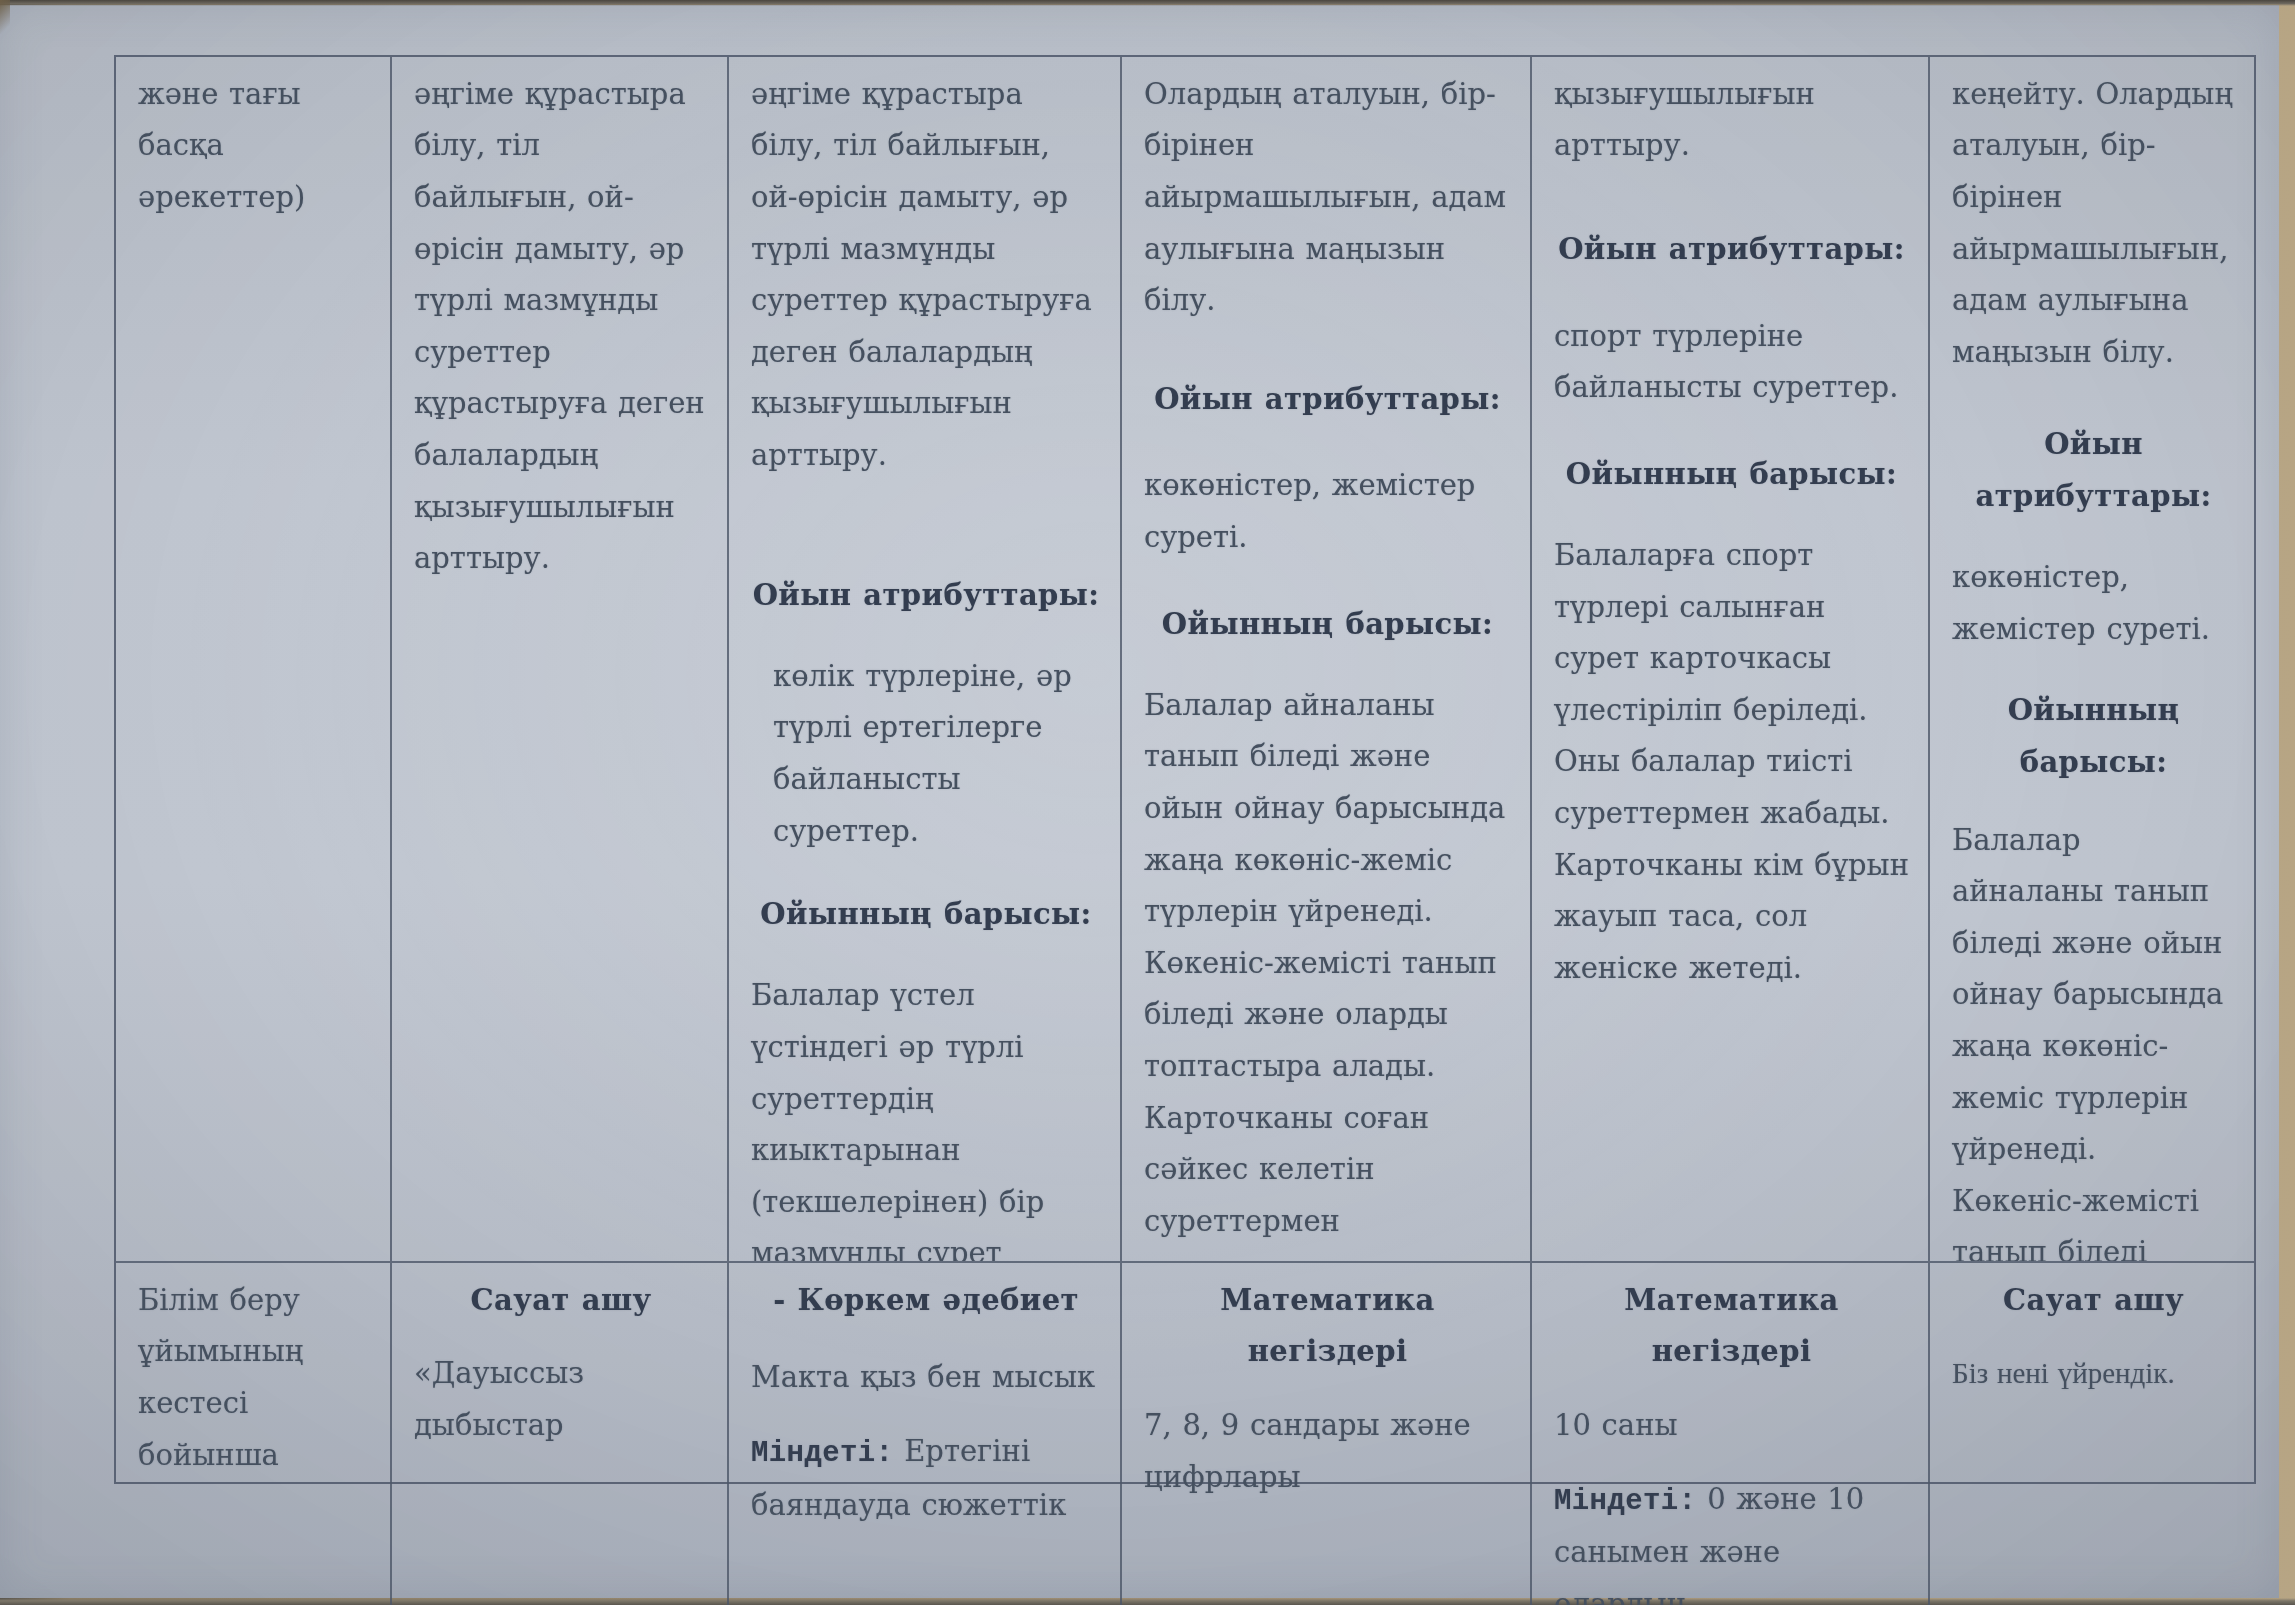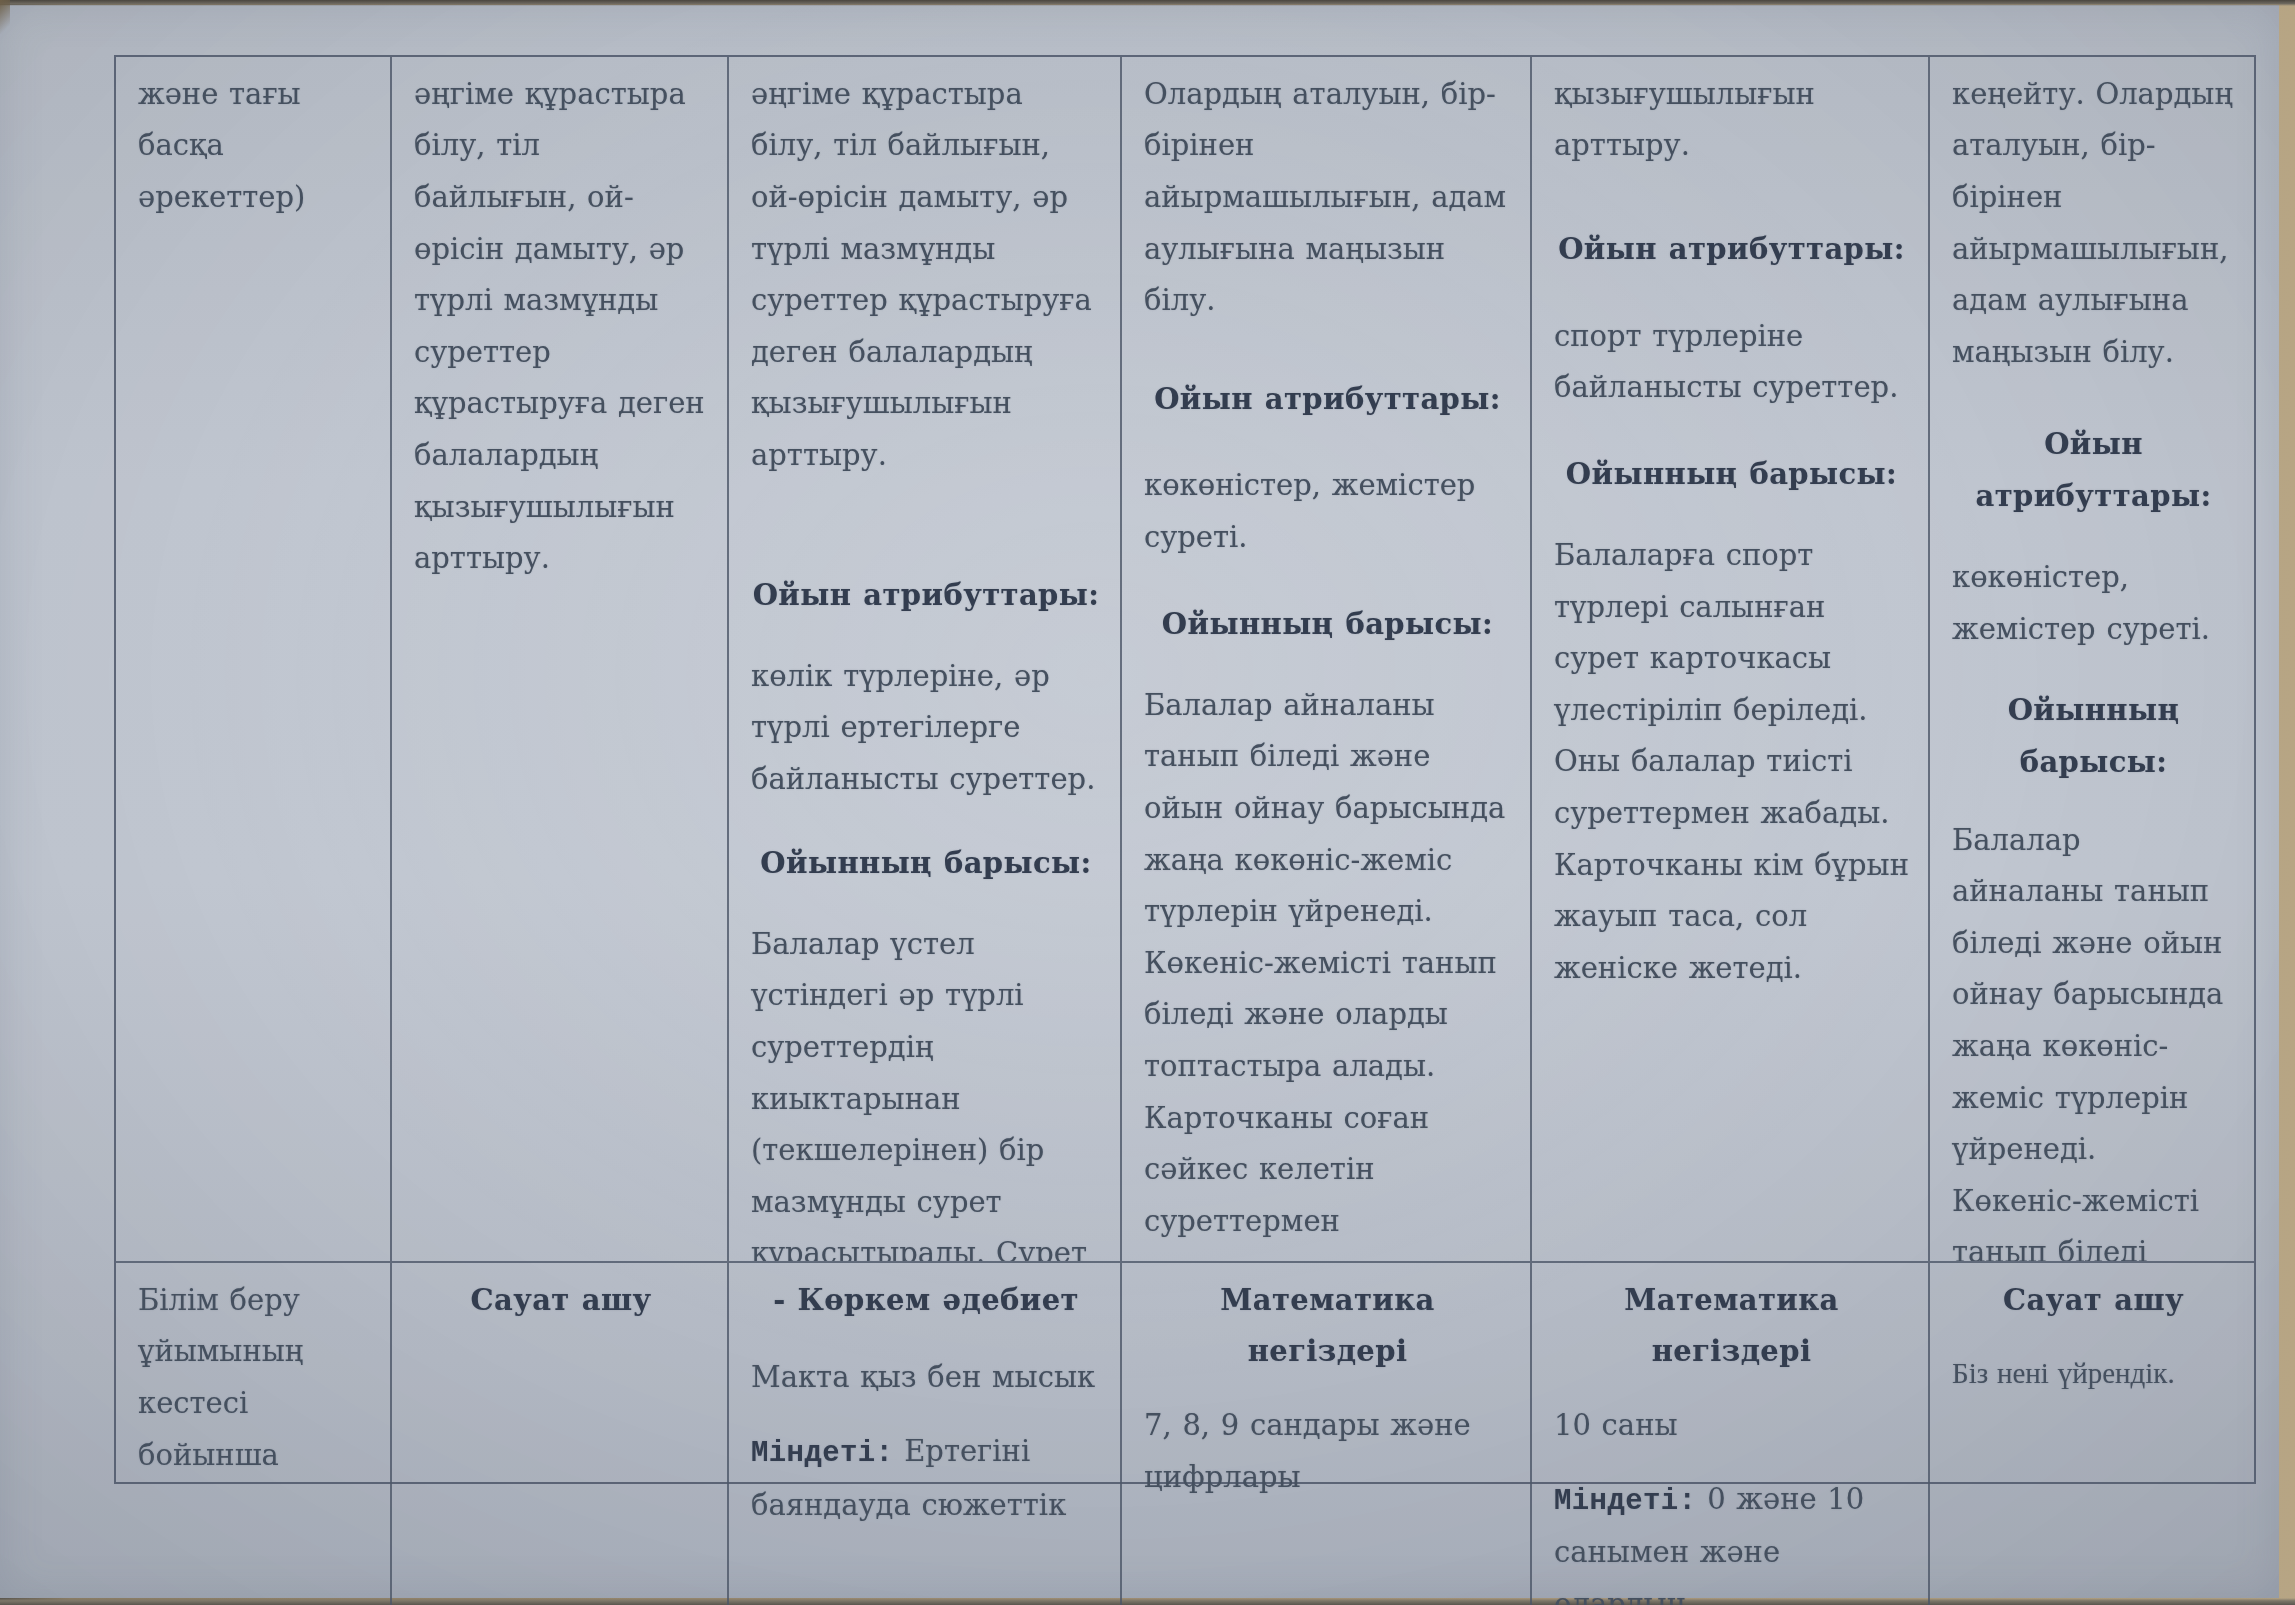--- a/index.html
+++ b/index.html
@@ -74,21 +74,21 @@
   <div class="table">
     <div class="cell r1">
         <div class="blk">және тағы басқа әрекеттер)</div>
       </div>
     <div class="cell r1">
         <div class="blk">әңгіме құрастыра білу, тіл байлығын, ой-өрісін дамыту, әр түрлі мазмұнды суреттер құрастыруға деген балалардың қызығушылығын арттыру.</div>
       </div>
     <div class="cell r1">
         <div class="blk">әңгіме құрастыра білу, тіл байлығын, ой-өрісін дамыту, әр түрлі мазмұнды суреттер құрастыруға деген балалардың қызығушылығын арттыру.</div>
         <div class="blk bold" style="margin-top: 88px;">Ойын атрибуттары:</div>
-        <div class="blk" style="margin-top: 29.5px;">көлік түрлеріне, әр түрлі ертегілерге байланысты суреттер.</div>
+        <div class="blk" style="margin-top: 29.5px; margin-left: 22px;">көлік түрлеріне, әр түрлі ертегілерге байланысты суреттер.</div>
         <div class="blk bold" style="margin-top: 32px;">Ойынның барысы:</div>
         <div class="blk" style="margin-top: 29.5px;">Балалар үстел үстіндегі әр түрлі суреттердің киыктарынан (текшелерінен) бір мазмұнды сурет құрасытырады. Сурет не жайында екенін әңгімелеп айтады.</div>
       </div>
     <div class="cell r1">
         <div class="blk">Олардың аталуын, бір-бірінен айырмашылығын, адам аулығына маңызын білу.</div>
         <div class="blk bold" style="margin-top: 47px;">Ойын атрибуттары:</div>
         <div class="blk" style="margin-top: 35px;">көкөністер, жемістер суреті.</div>
         <div class="blk bold" style="margin-top: 35px;">Ойынның барысы:</div>
         <div class="blk" style="margin-top: 29.5px;">Балалар айналаны танып біледі және ойын ойнау барысында жаңа көкөніс-жеміс түрлерін үйренеді. Көкеніс-жемісті танып біледі және оларды топтастыра алады. Карточканы соған сәйкес келетін суреттермен толтырады.</div>
         <div class="blk" style="margin-top: 59px;">»</div>
@@ -105,20 +105,21 @@
         <div class="blk bold" style="margin-top: 41px;">Ойын атрибуттары:</div>
         <div class="blk" style="margin-top: 29.5px;">көкөністер, жемістер суреті.</div>
         <div class="blk bold" style="margin-top: 29.5px;">Ойынның барысы:</div>
         <div class="blk" style="margin-top: 26.5px;">Балалар айналаны танып біледі және ойын ойнау барысында жаңа көкөніс-жеміс түрлерін үйренеді. Көкеніс-жемісті танып біледі және оларды топтастыра алады. Карточканы соған сәйкес келетін суреттермен толтырады.</div>
       </div>
     <div class="cell r2">
         <div class="blk">Білім беру ұйымының кестесі бойынша</div>
       </div>
     <div class="cell r2">
         <div class="blk bold">Сауат ашу</div>
+        <div class="blk" style="margin-top: 22px;">«Дауыссыз дыбыстар</div>
       </div>
     <div class="cell r2">
         <div class="blk bold">- Көркем әдебиет</div>
         <div class="blk" style="margin-top: 26px;">Макта қыз бен мысык</div>
         <div class="blk" style="margin-top: 22px;"><b>Міндеті:</b> Ертегіні баяндауда сюжеттік</div>
       </div>
     <div class="cell r2">
         <div class="blk bold">Математика негіздері</div>
         <div class="blk" style="margin-top: 22px;">7, 8, 9 сандары және цифрлары</div>
       </div>

